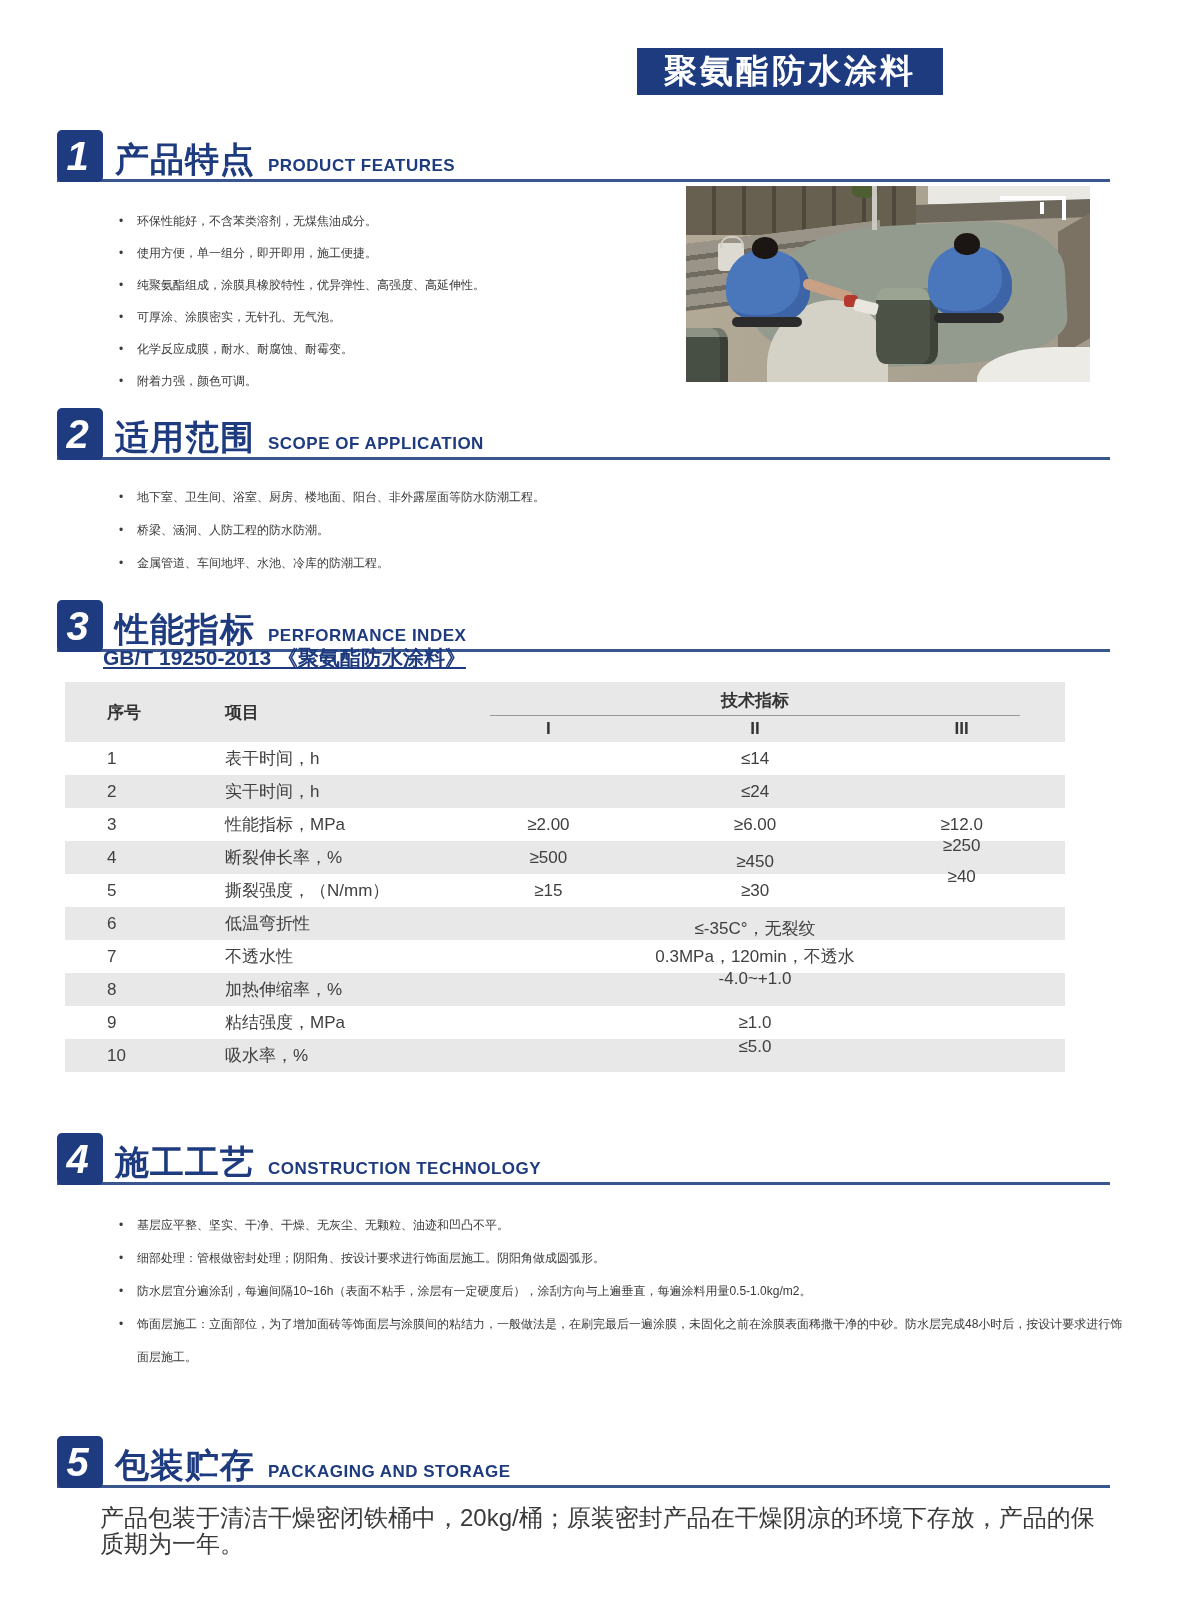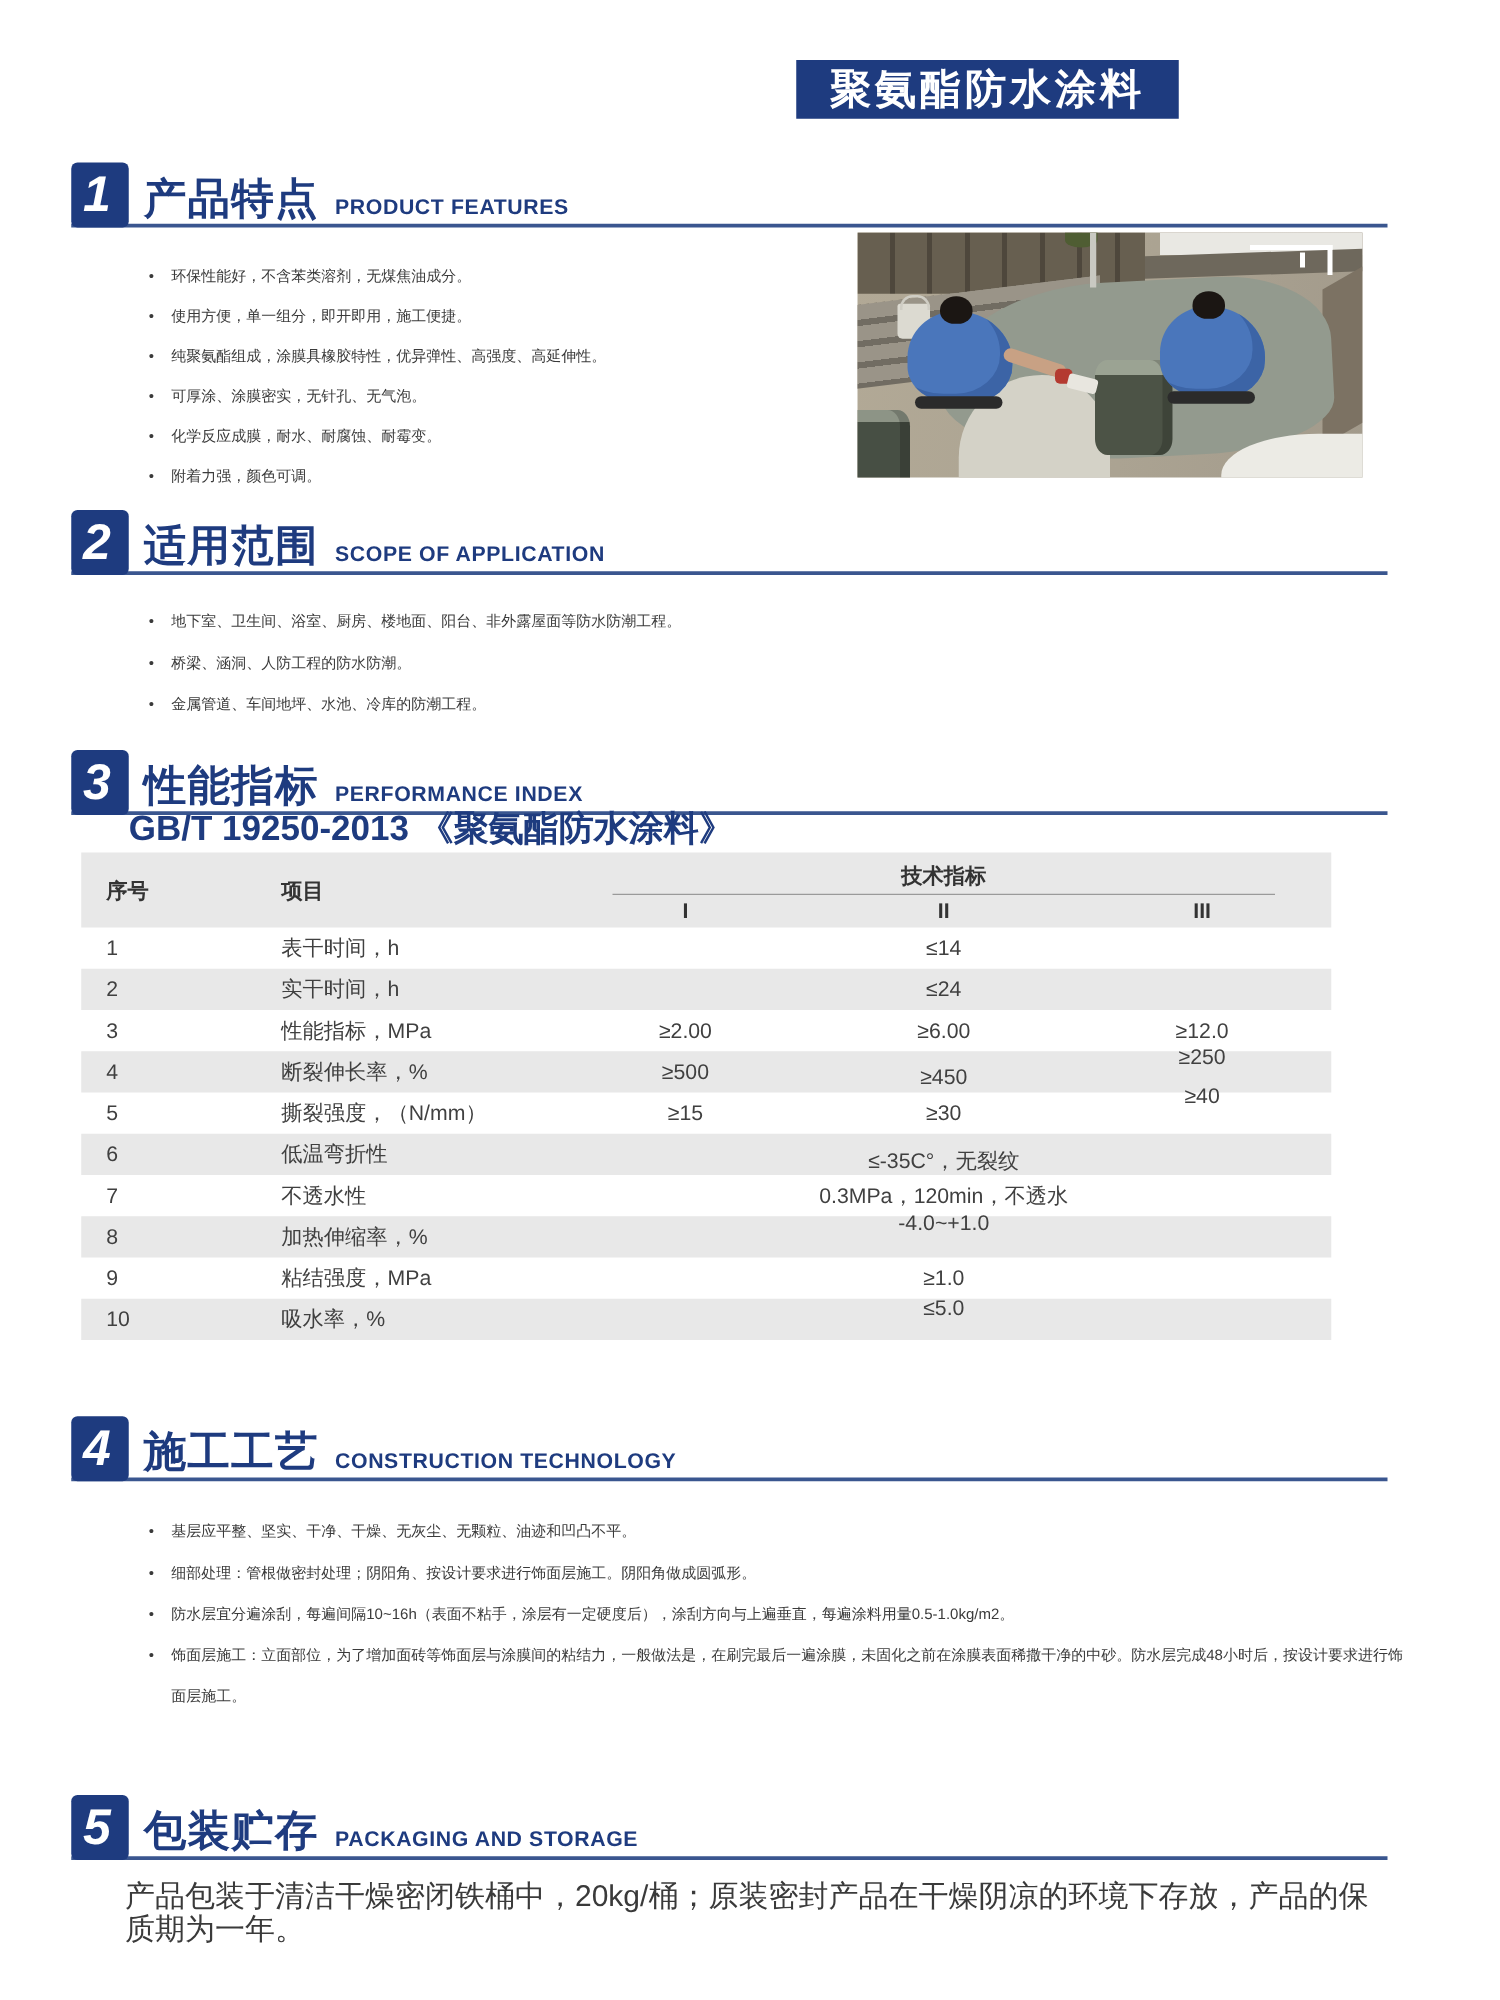--- a/index.html
+++ b/index.html
@@ -36,25 +36,25 @@
   ul.bullets li{position:relative;padding-left:20px;}
   ul.bullets li::before{content:"•";position:absolute;left:2px;top:0;}
   .b1{left:100px;top:192px;width:600px;}
   .b1 li{line-height:24px;margin-bottom:8px;}
   .b2{left:100px;top:468px;width:1012px;}
   .b2 li{line-height:24px;margin-bottom:9px;}
   .b4{left:100px;top:1192px;width:1014px;}
   .b4 li{line-height:33px;}
 
   
-  .standard{position:absolute;left:103px;top:644px;font-size:28px;font-weight:bold;
-            color:var(--navy);}
+  .standard{position:absolute;left:103px;top:644px;font-size:21px;font-weight:bold;
+            color:var(--navy);text-decoration:underline;}
   .perf-table{position:absolute;left:65px;top:682px;width:1000px;font-size:17px;color:#404040;}
   .t-head{display:flex;height:60px;background:var(--row-gray);font-weight:bold;color:#333;}
-  .t-no{width:130px;padding-left:20px;box-sizing:border-box;display:flex;align-items:center;}
+  .t-no{width:130px;padding-left:42px;box-sizing:border-box;display:flex;align-items:center;}
   .t-item{width:250px;padding-left:30px;box-sizing:border-box;display:flex;align-items:center;}
   .t-index{flex:1;display:flex;flex-direction:column;}
   .t-index-title{height:30px;display:flex;align-items:flex-end;justify-content:center;padding-bottom:3px;}
   .t-index-line{height:1px;background:#9a9a9a;margin:0 45px;}
   .t-index-sub{flex:1;display:flex;align-items:center;}
   .t-index-sub span{flex:1;text-align:center;}
   .t-row{display:flex;height:33px;align-items:center;}
   .t-row.shade{background:var(--row-gray);}
   .t-val,.t-merged{flex:1;text-align:center;}
   

